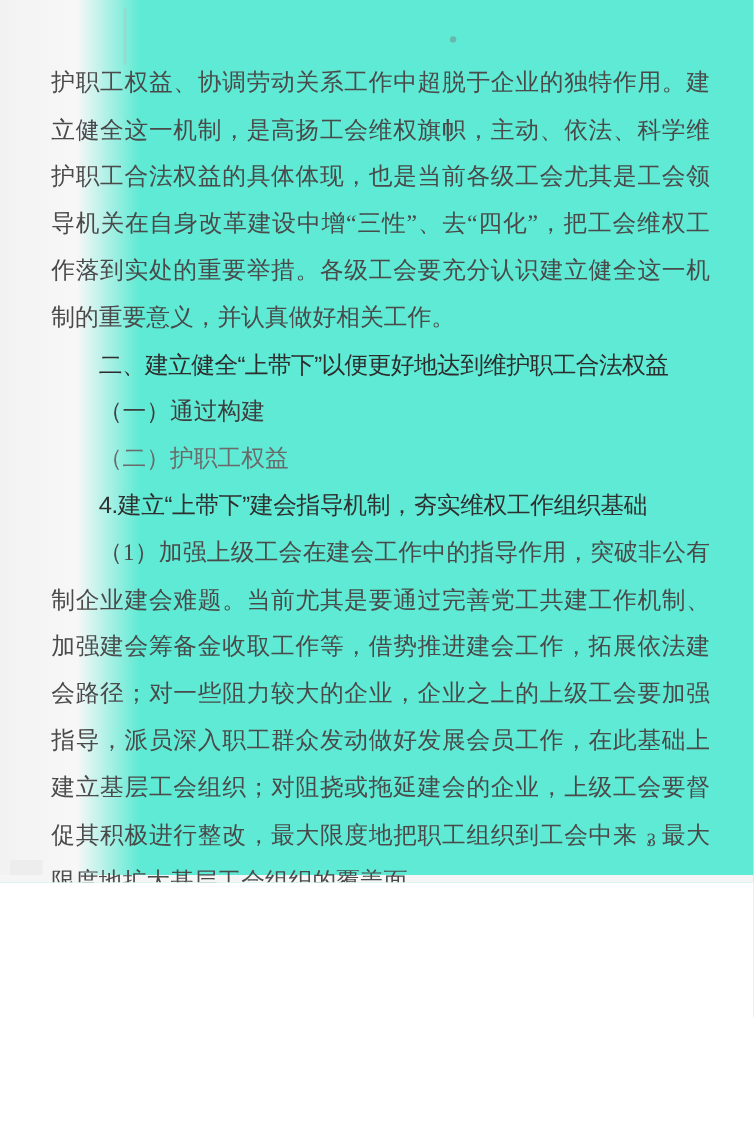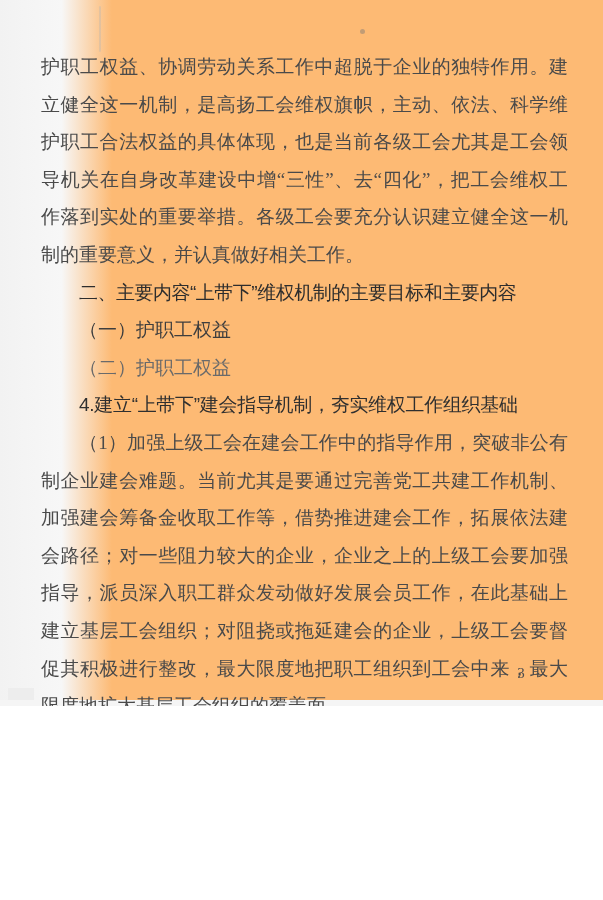--- a/index.html
+++ b/index.html
@@ -1,20 +1,20 @@
 <!DOCTYPE html>
 <html lang="zh"><head>
 <meta charset="utf-8">
 <style>
   html, body { margin: 0; padding: 0; background: #ffffff; }
   .scan-page {
     position: relative;
     width: 603px;
     height: 706px;
-    background: #fdba74;
+    background: #5eead4;
     overflow: hidden;
     font-family: "Liberation Serif", "DejaVu Serif", serif;
     text-decoration: underline;
   }
   
   .scan-edge-left {
     position: absolute;
     left: 0; top: 0; bottom: 0;
     width: 112px;
     background: linear-gradient(to right, #f2f2f2 0px, #f7f7f7 55%, rgba(253,253,253,0) 100%);
@@ -108,23 +108,23 @@
 <div class="scan-page">
   <div class="scan-edge-left"></div>
   <div class="scan-crease"></div>
   <div class="scan-speck"></div>
   <div class="scan-corner"></div>
   <div class="scan-edge-bottom"></div>
 
   <main class="content">
     <p class="body-text">护职工权益、协调劳动关系工作中超脱于企业的独特作用。建立健全这一机制，是高扬工会维权旗帜，主动、依法、科学维护职工合法权益的具体体现，也是当前各级工会尤其是工会领导机关在自身改革建设中增“三性”、去“四化”，把工会维权工作落到实处的重要举措。各级工会要充分认识建立健全这一机制的重要意义，并认真做好相关工作。</p>
 
-    <h2 class="h-main">二、主要内容“上带下”维权机制的主要目标和主要内容</h2>
+    <h2 class="h-main">二、建立健全“上带下”以便更好地达到维护职工合法权益</h2>
 
-    <h3 class="h-sub">（一）护职工权益</h3>
+    <h3 class="h-sub">（一）通过构建</h3>
 
 
     <h3 class="h-sub faded">（二）护职工权益</h3>
 
     <p class="h-item">4.建立“上带下”建会指导机制，夯实维权工作组织基础</p>
 
     <p class="body-text indent">（1）加强上级工会在建会工作中的指导作用，突破非公有制企业建会难题。当前尤其是要通过完善党工共建工作机制、加强建会筹备金收取工作等，借势推进建会工作，拓展依法建会路径；对一些阻力较大的企业，企业之上的上级工会要加强指导，派员深入职工群众发动做好发展会员工作，在此基础上建立基层工会组织；对阻挠或拖延建会的企业，上级工会要督促其积极进行整改，最大限度地把职工组织到工会中来，最大限度地扩大基层工会组织的覆盖面。</p>
   </main>
 
   <div class="page-number">– 3 –</div>

